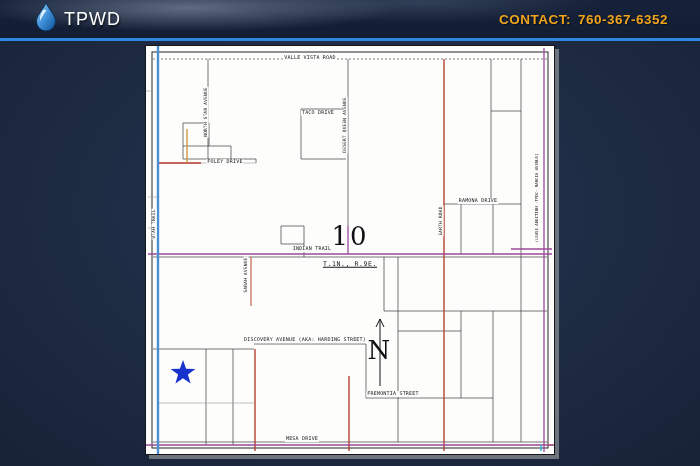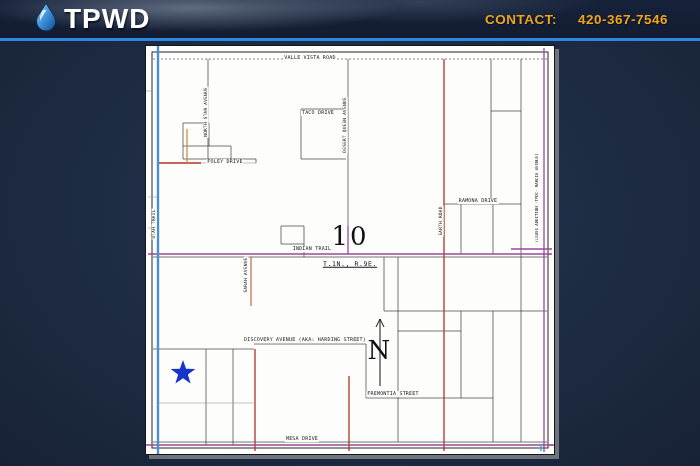--- a/index.html
+++ b/index.html
@@ -7,23 +7,23 @@
     background:radial-gradient(ellipse 600px 420px at 50% 45%, #243450 0%, #1c2940 55%, #141e30 100%);
     font-family:"Liberation Sans", sans-serif;}
   
   .header{position:absolute;left:0;top:0;width:700px;height:38px;
     background:
       radial-gradient(ellipse 300px 34px at 190px 8px, rgba(168,182,200,.50), rgba(168,182,200,0) 70%),
       radial-gradient(ellipse 260px 30px at 420px 2px, rgba(120,140,165,.28), rgba(120,140,165,0) 70%),
       linear-gradient(#16223a,#121d32);
     border-bottom:3px solid #2e86e0;}
   .logo{position:absolute;left:34px;top:3px;height:32px;display:flex;align-items:center;gap:6px;}
-  .logo-text{font-size:28px;font-weight:700;color:#ffffff;letter-spacing:1px;
+  .logo-text{font-size:18px;font-weight:400;color:#ffffff;letter-spacing:1px;
     text-shadow:1px 2px 2px rgba(0,0,0,.6);}
-  .contact{position:absolute;right:32px;top:0;height:38px;display:flex;align-items:center;gap:21px;
+  .contact{position:absolute;right:32px;top:0;height:38px;display:flex;align-items:center;gap:7px;
     font-size:13.5px;font-weight:700;color:#f0a41c;letter-spacing:.5px;
     text-shadow:1px 1px 1px rgba(0,0,0,.5);}
   
   .map{position:absolute;left:145px;top:45px;width:408px;height:408px;background:#fdfdfc;
     border:1.5px solid #15151a;box-shadow:4px 4px 0 rgba(125,130,136,.85);}
   .map svg{position:absolute;left:0;top:0;}
   .lbl{position:absolute;font:5px/1.15 "DejaVu Sans Mono", monospace;color:#17171c;
     white-space:nowrap;transform:translate(-50%,-50%);background:#fdfdfc;padding:0 1px;
     letter-spacing:.2px;text-align:center;}
   .lbl.v{writing-mode:vertical-rl;transform:translate(-50%,-50%) rotate(180deg);
@@ -51,21 +51,21 @@
             </linearGradient>
           </defs>
           <path d="M12 1 C 8 9, 2.5 13.5, 2.5 19.5 a 9.5 9.5 0 0 0 19 0 C 21.5 13.5, 16 9, 12 1 Z" fill="url(#dropg)" stroke="#0a2f56" stroke-width="1"></path>
           <path d="M9 8 C 6.5 12, 5.5 15, 6 19 C 8 15, 10 11.5, 12.5 8.5 C 11.5 7.5, 10 7.5, 9 8 Z" fill="#eaf6ff" opacity="0.9"></path>
         </svg>
       </span>
       <span class="logo-text">TPWD</span>
     </div>
     <div class="contact">
       <span>CONTACT:</span>
-      <span>420-367-7546</span>
+      <span>760-367-6352</span>
     </div>
   </div>
 
   <div class="map">
     <svg width="408" height="408" viewBox="0 0 408 408">
 
       <rect x="6" y="6" width="396" height="396" fill="none" stroke="#26262c" stroke-width="1"></rect>
 
       <path d="M7,13 H401" stroke="#4a4a50" stroke-width="0.7" fill="none" stroke-dasharray="2,2"></path>
 

